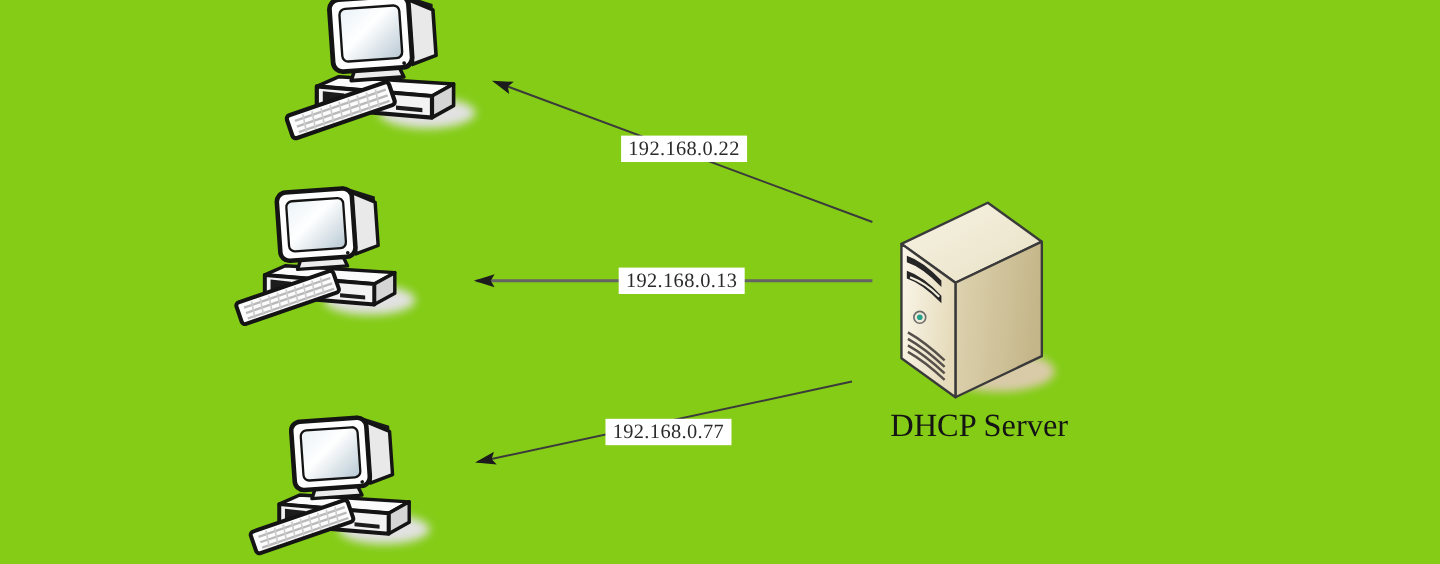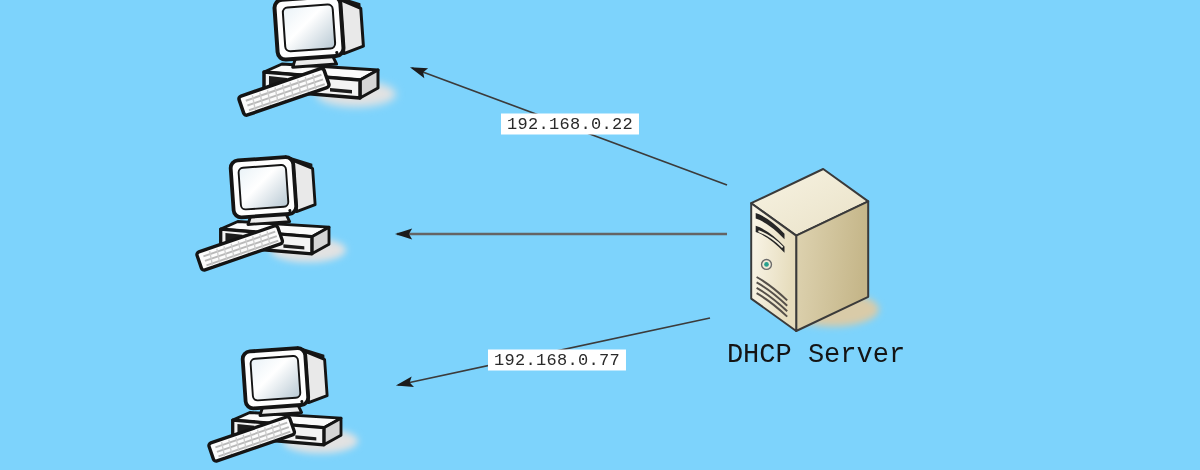--- a/index.html
+++ b/index.html
@@ -1,22 +1,22 @@
 <!DOCTYPE html>
 <html><head>
 <meta charset="utf-8">
 <style>
   html, body { margin: 0; padding: 0; background: #ffffff; }
   .canvas {
     position: relative;
     width: 1200px;
     height: 470px;
-    background: #7dd3fc;
+    background: #84cc16;
     overflow: hidden;
-    font-family: Liberation Mono, monospace;
+    font-family: Liberation Serif, serif;
   }
   .layer { position: absolute; left: 0; top: 0; }
   .ip-label {
     position: absolute;
     transform: translate(-50%, -50%);
     background: #ffffff;
     padding: 1px 6px;
     font-size: 17px;
     letter-spacing: 0.3px;
     color: #2a2a2a;
@@ -122,20 +122,23 @@
     <use href="#server" xlink:href="#server" x="0" y="0" width="150" height="195" transform="translate(744,160) scale(0.9)"></use>
 
     <line x1="727" y1="185" x2="412" y2="68" stroke="#3b3b3b" stroke-width="1.7" marker-end="url(#arrowHead)"></line>
     <line x1="727" y1="234" x2="397" y2="234" stroke="#646464" stroke-width="2.6" marker-end="url(#arrowHead)"></line>
     <line x1="710" y1="318" x2="398" y2="385" stroke="#3b3b3b" stroke-width="1.7" marker-end="url(#arrowHead)"></line>
   </svg>
 
   <div class="ip-label" style="left:570px; top:124px;">
     <span>192.168.0.22</span>
   </div>
+  <div class="ip-label" style="left:568px; top:234px;">
+    <span>192.168.0.13</span>
+  </div>
   <div class="ip-label" style="left:557px; top:349px;margin-top:11px;">
     <span>192.168.0.77</span>
   </div>
 
   <div class="server-label" style="left:816px; top:355px;">
     <span>DHCP Server</span>
   </div>
 
 </div>
 

